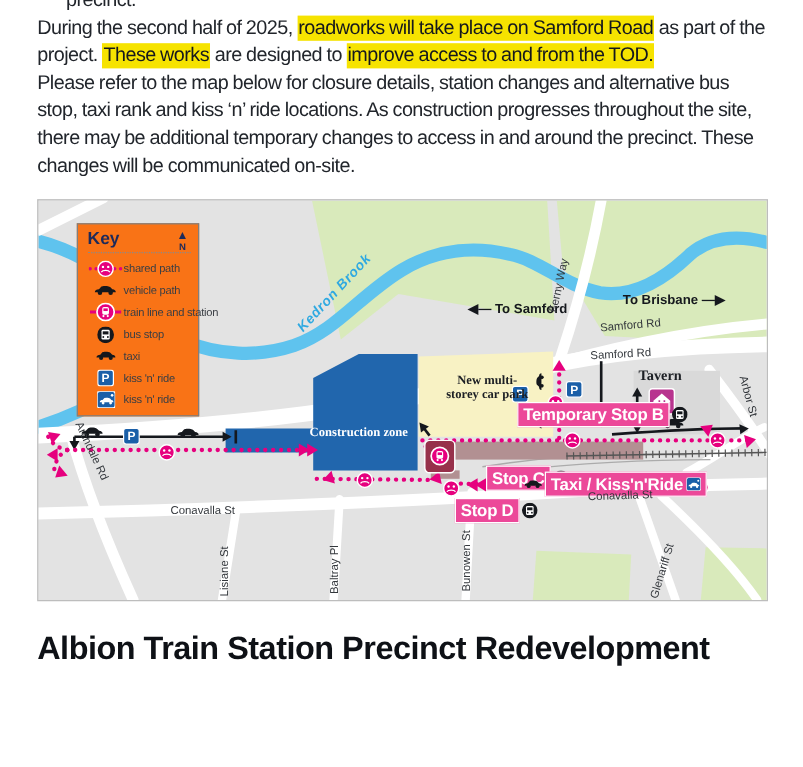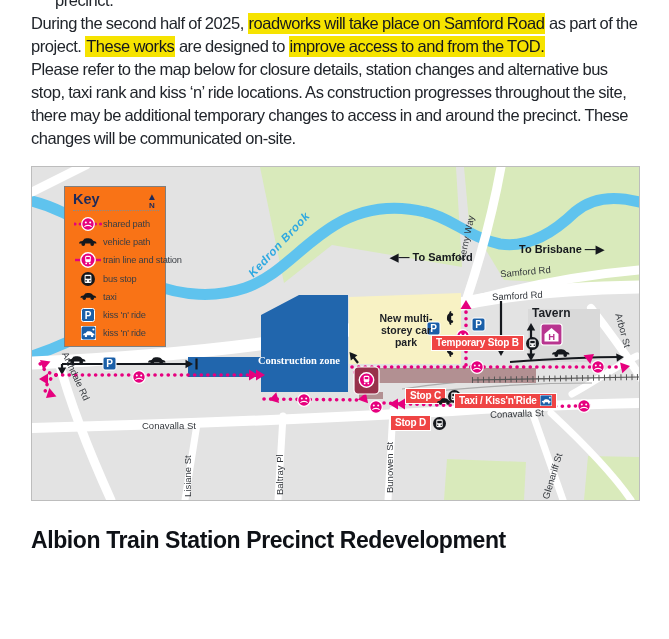--- a/index.html
+++ b/index.html
@@ -9,32 +9,32 @@
   }
   .content{padding:0 29px 0 31px;}
   .body-text{font-size:16.5px;line-height:23px;letter-spacing:-0.45px;word-spacing:-0.5px;}
   .partial-li{margin:-11px 0 0 0;padding-left:24px;}
   p.para{margin:0;}
   .p1{margin-top:19px;}
   .p2{margin-top:23px;}
   .p3{margin-top:28px;}
   mark.hl{background:#f6e300;color:#15181d;padding:1px 1px 2px 1px;}
   a.weblink{color:#09549f;text-decoration:underline;cursor:pointer;}
-  h2.h2{margin:26px 0 0 0;font-size:23px;line-height:27px;letter-spacing:-0.4px;color:#0e1116;font-weight:bold;}
+  h2.h2{margin:26px 0 0 0;font-size:27px;line-height:27px;letter-spacing:-0.4px;color:#0e1116;font-weight:bold;}
 
   
   .map{position:relative;width:607px;height:333px;margin-top:16px;border:1px solid #bdbdbd;background:#e3e3e3;overflow:hidden;}
   .map svg.base{position:absolute;left:0;top:0;}
   .ml{position:absolute;white-space:nowrap;font-size:9.5px;color:#33373c;pointer-events:none;}
-  .ml.bold{font-weight:bold;color:#1c1f24;}
+  .ml.bold{font-weight:bold;color:#1c1f24;font-family:Liberation Serif, serif;}
   .ml.big{font-size:11px;font-weight:bold;color:#15181d;}
   .ml.white{color:#fff;font-weight:bold;font-size:10.5px;}
   .ml.brook{color:#2fa9e1;font-weight:bold;font-style:italic;font-size:11.5px;letter-spacing:.6px;}
   .badge{position:absolute;display:flex;align-items:center;gap:2px;}
-  .badge .chip{background:#ef4444;border:1px solid #fff;color:#fff;font-weight:bold;font-size:10px;
+  .badge .chip{background:#ec4899;border:1px solid #fff;color:#fff;font-weight:bold;font-size:14px;
     padding:1px 4px 2px 4px;display:flex;align-items:center;gap:3px;white-space:nowrap;letter-spacing:-0.2px;}
   
   .keybox{position:absolute;left:32px;top:19px;width:102px;height:161px;background:#f97316;
     border:1.5px solid #7f7f7f;box-sizing:border-box;padding:4px 6px 0 8px;}
   .keytitle{font-size:14.5px;font-weight:bold;color:#1e2a5a;}
   .north{position:absolute;right:7px;top:5px;width:12px;text-align:center;line-height:1;}
   .north .tri{color:#1e2a5a;font-size:10px;}
   .north .n{font-size:8px;font-weight:bold;color:#1e2a5a;}
   .keydiv{border-bottom:1px dotted #8a8a8a;margin:3px 0 4px 0;}
   .krow{display:flex;align-items:center;height:18.2px;}
@@ -247,21 +247,21 @@
       <svg width="13" height="13" viewBox="0 0 14 14">
           <use href="#icon-bus"></use>
         </svg>
     </div>
     <div class="badge" style="left:349px;top:221px;margin-left:24px;">
       <span class="chip">Stop C</span>
       <svg width="13" height="13" viewBox="0 0 14 14">
           <use href="#icon-bus"></use>
         </svg>
     </div>
-    <div class="badge" style="left:358px;top:248px;">
+    <div class="badge" style="left:347px;top:248px;">
       <span class="chip">Stop D</span>
       <svg width="13" height="13" viewBox="0 0 14 14">
           <use href="#icon-bus"></use>
         </svg>
     </div>
     <div class="badge" style="left:405px;top:226px;">
       <svg width="15" height="9" viewBox="0 0 18 10">
           <use href="#icon-car"></use>
         </svg>
       <span class="chip">

